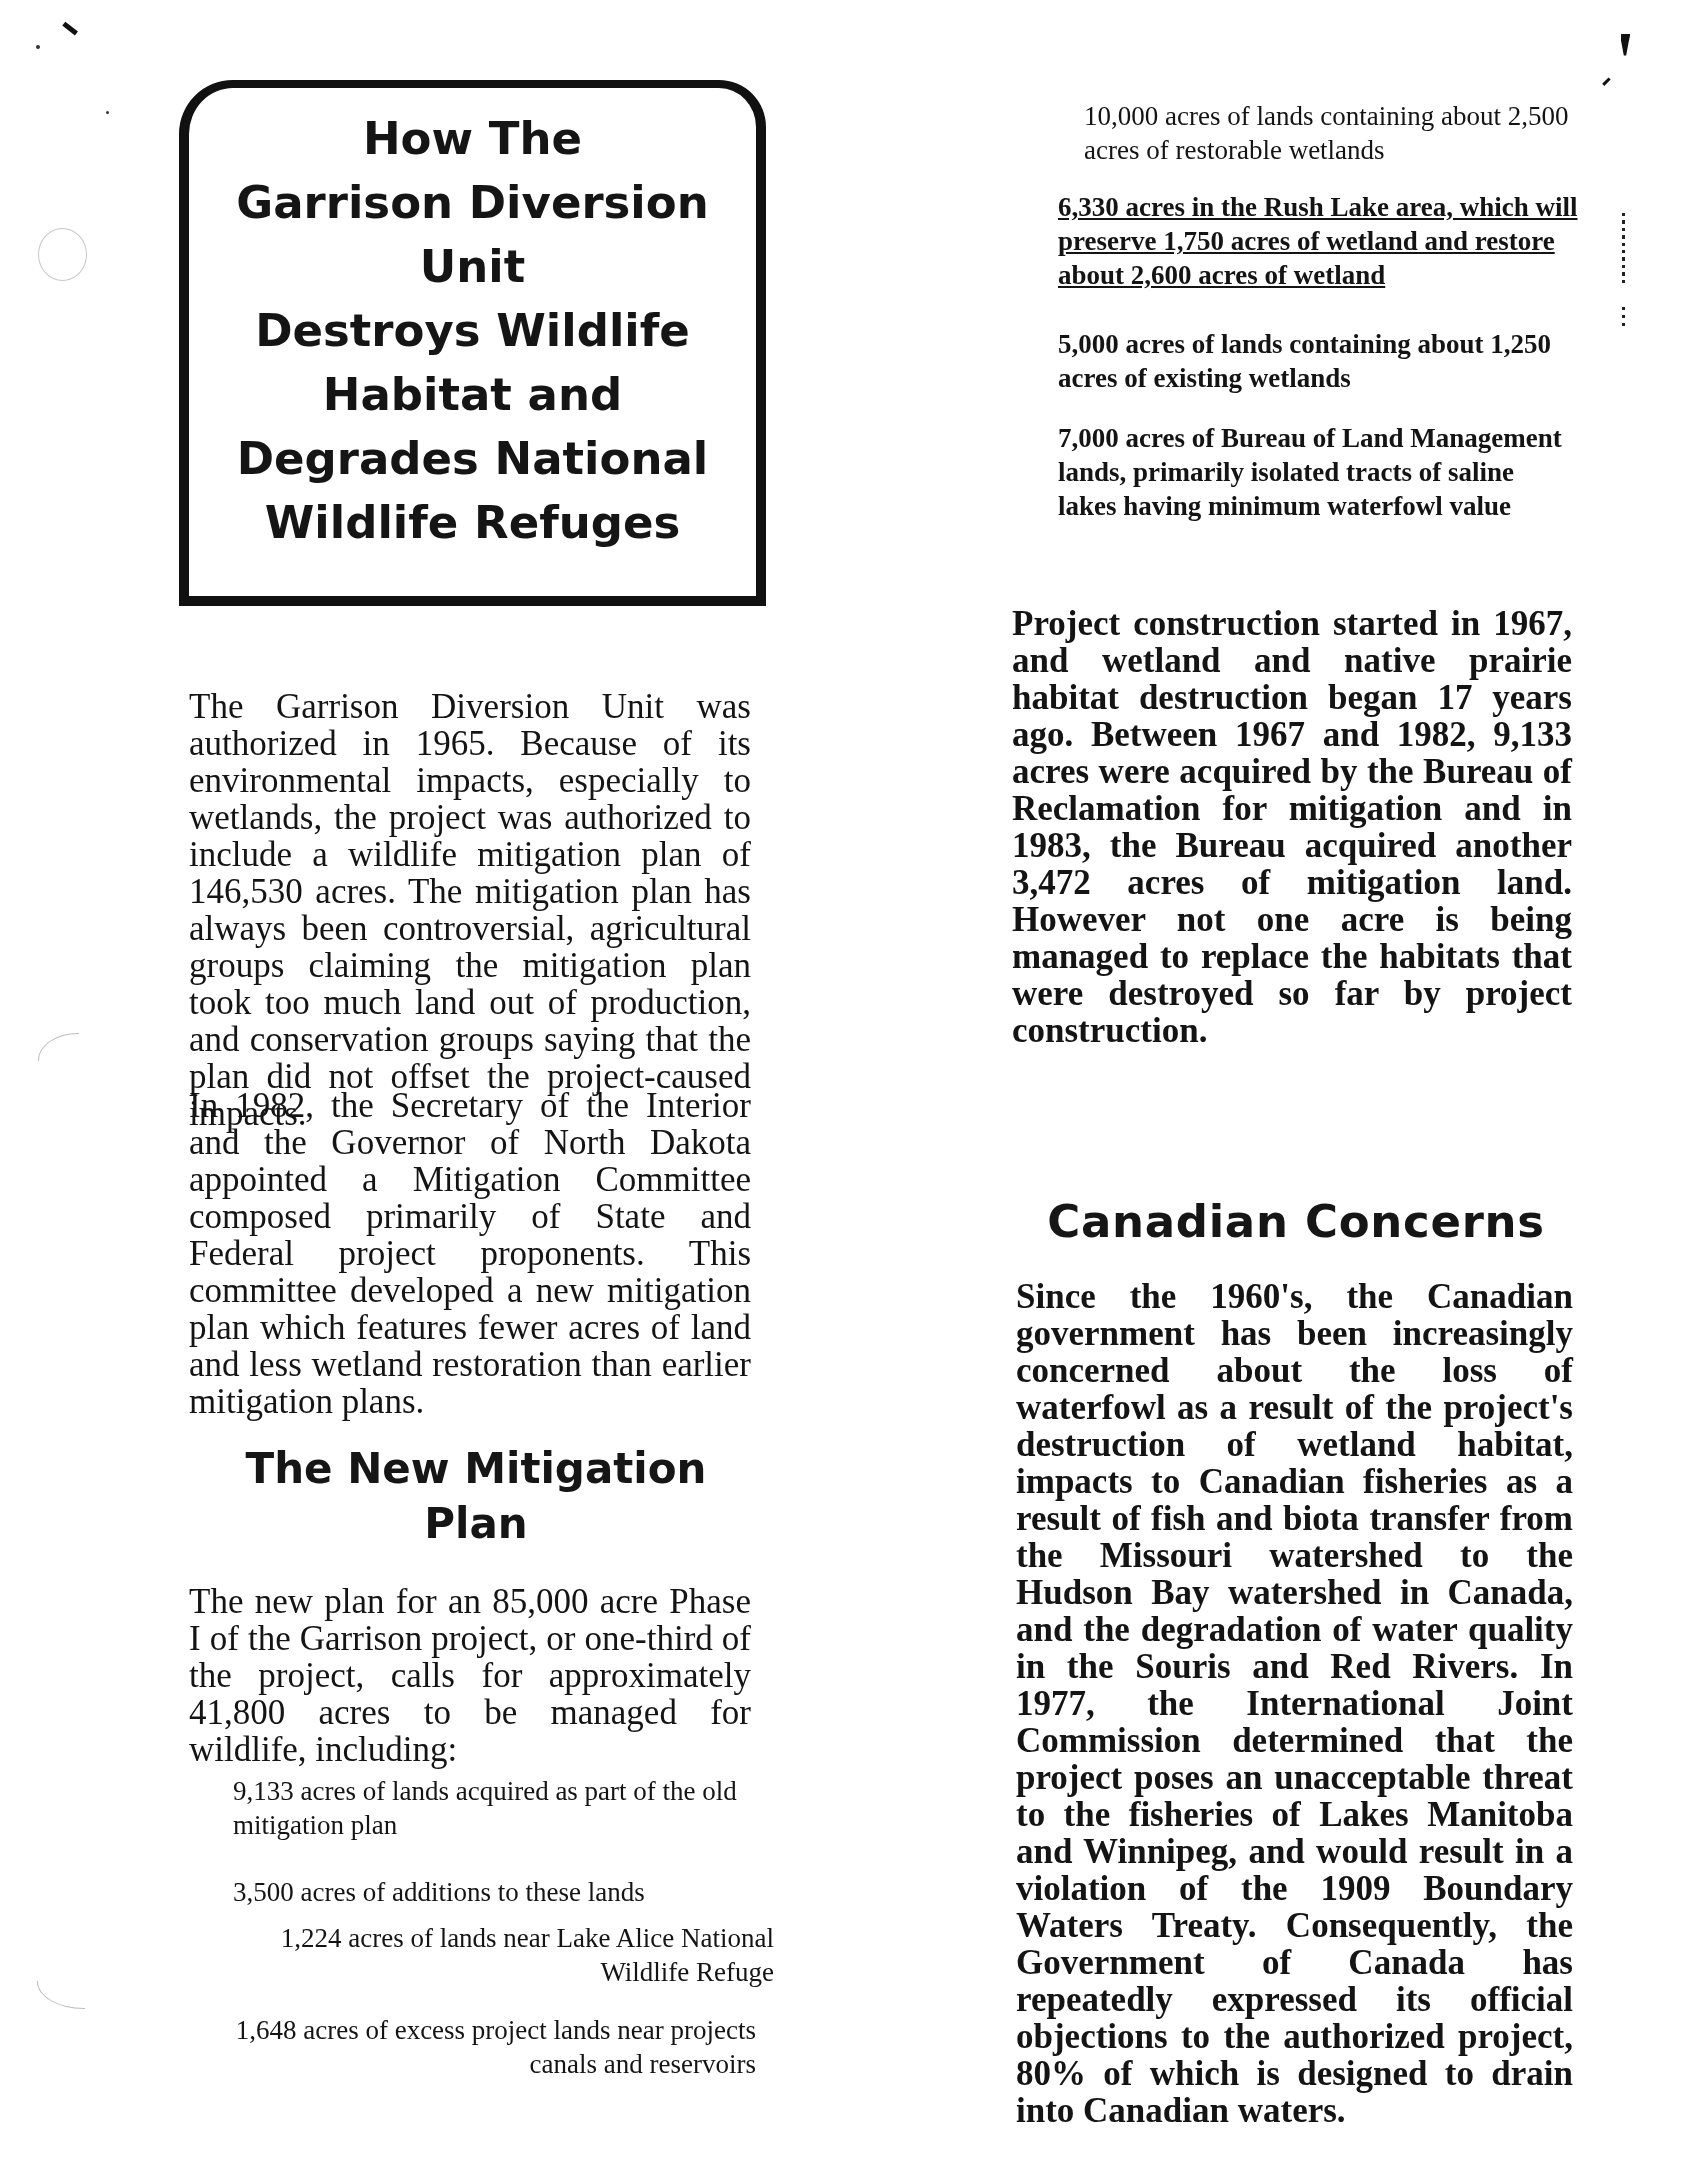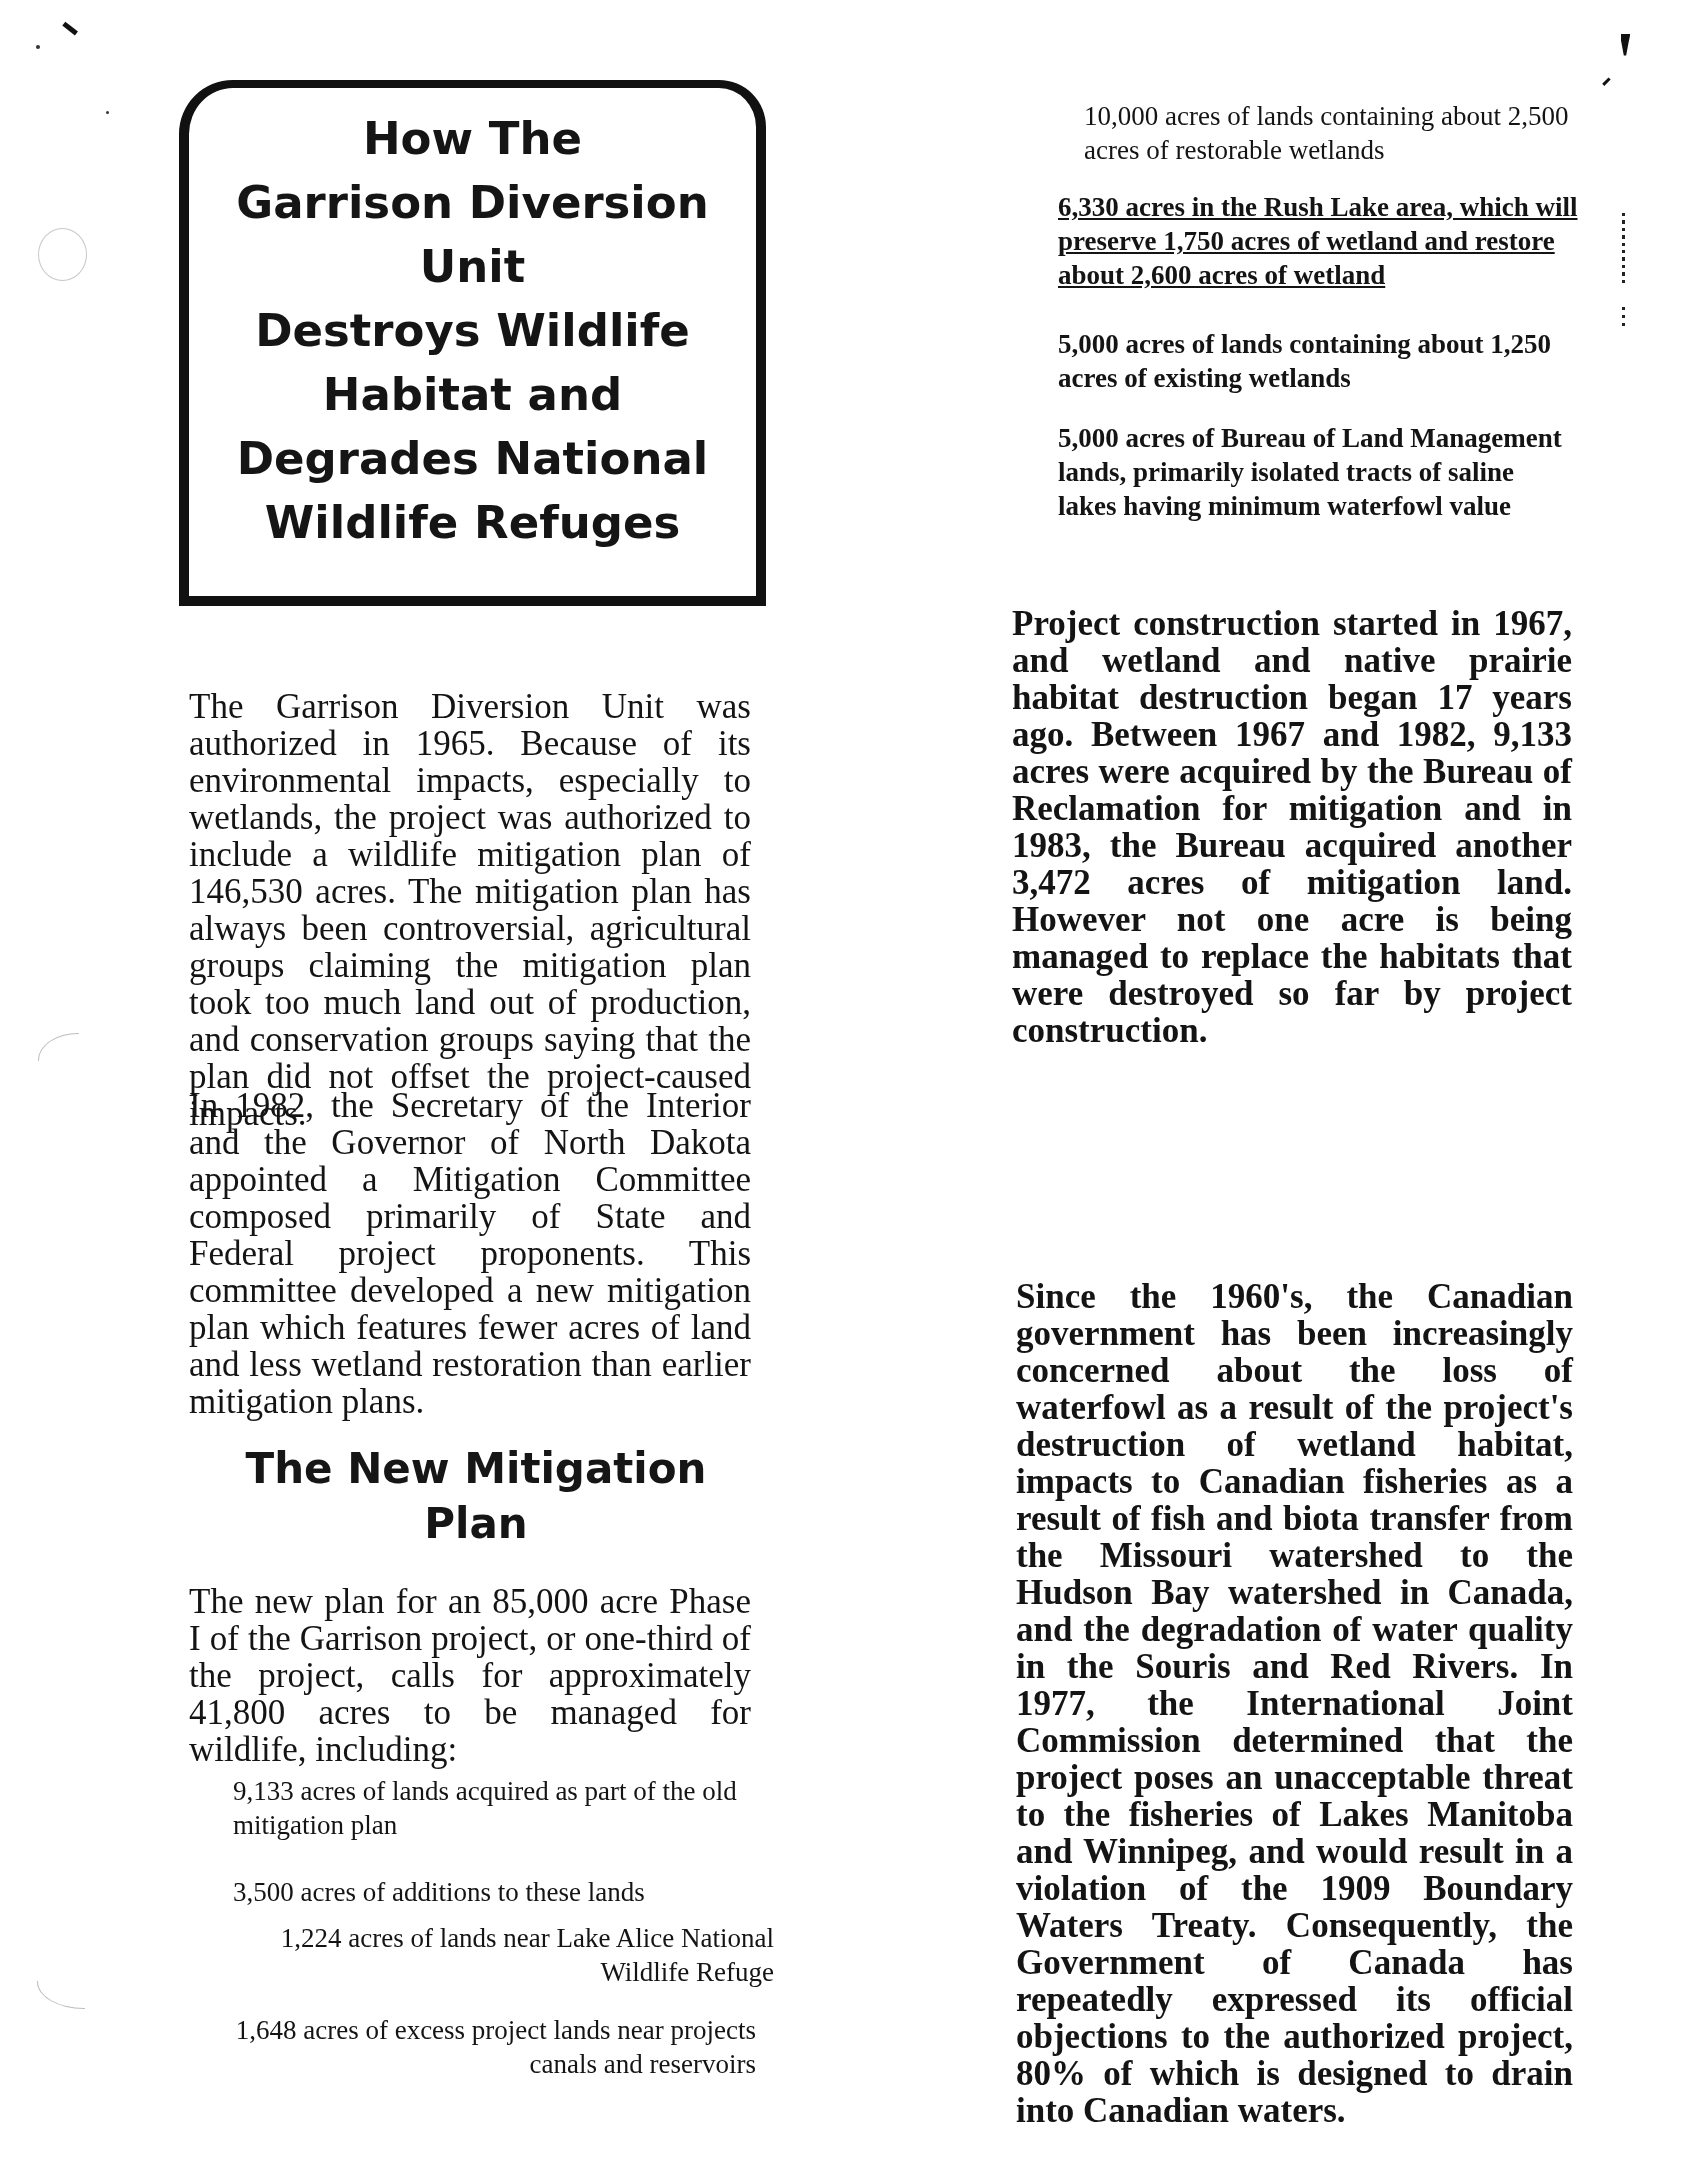--- a/index.html
+++ b/index.html
@@ -100,21 +100,22 @@
   <p class="para" style="left:189px;top:1583px;width:562px;">The new plan for an 85,000 acre Phase I of the Garrison project, or one-third of the project, calls for approximately 41,800 acres to be managed for wildlife, including:</p>
 
   <p class="list-item" style="left:233px;top:1774px;width:523px;">9,133 acres of lands acquired as part of the old mitigation plan</p>
   <p class="list-item" style="left:233px;top:1865px;width:523px;margin-top:10px;">3,500 acres of additions to these lands</p>
   <p class="list-item" style="left:251px;top:1921px;width:523px;text-align:right;">1,224 acres of lands near Lake Alice National Wildlife Refuge</p>
   <p class="list-item" style="left:233px;top:2013px;width:523px;text-align:right;">1,648 acres of excess project lands near projects canals and reservoirs</p>
 
   <p class="list-item" style="left:1058px;top:99px;width:520px;margin-left:26px;">10,000 acres of lands containing about 2,500 acres of restorable wetlands</p>
   <p class="list-item bold" style="left:1058px;top:190px;width:520px;text-decoration:underline;">6,330 acres in the Rush Lake area, which will preserve 1,750 acres of wetland and restore about 2,600 acres of wetland</p>
   <p class="list-item bold" style="left:1058px;top:327px;width:520px;">5,000 acres of lands containing about 1,250 acres of existing wetlands</p>
-  <p class="list-item bold" style="left:1058px;top:421px;width:520px;">5,000 acres of Bureau of Land Management lands, primarily isolated tracts of saline lakes having minimum waterfowl value</p>
+  <p class="list-item bold" style="left:1058px;top:421px;width:520px;">7,000 acres of Bureau of Land Management lands, primarily isolated tracts of saline lakes having minimum waterfowl value</p>
 
   <p class="para bold" style="left:1012px;top:605px;width:560px;">Project construction started in 1967, and wetland and native prairie habitat destruction began 17 years ago. Between 1967 and 1982, 9,133 acres were acquired by the Bureau of Reclamation for mitigation and in 1983, the Bureau acquired another 3,472 acres of mitigation land. However not one acre is being managed to replace the habitats that were destroyed so far by project construction.</p>
 
+  <h2 class="section-heading h-canadian">Canadian Concerns</h2>
 
   <p class="para bold" style="left:1016px;top:1278px;width:557px;">Since the 1960's, the Canadian government has been increasingly concerned about the loss of waterfowl as a result of the project's destruction of wetland habitat, impacts to Canadian fisheries as a result of fish and biota transfer from the Missouri watershed to the Hudson Bay watershed in Canada, and the degradation of water quality in the Souris and Red Rivers. In 1977, the International Joint Commission determined that the project poses an unacceptable threat to the fisheries of Lakes Manitoba and Winnipeg, and would result in a violation of the 1909 Boundary Waters Treaty. Consequently, the Government of Canada has repeatedly expressed its official objections to the authorized project, 80% of which is designed to drain into Canadian waters.</p>
 
 </div>
 
 
 </body></html>

